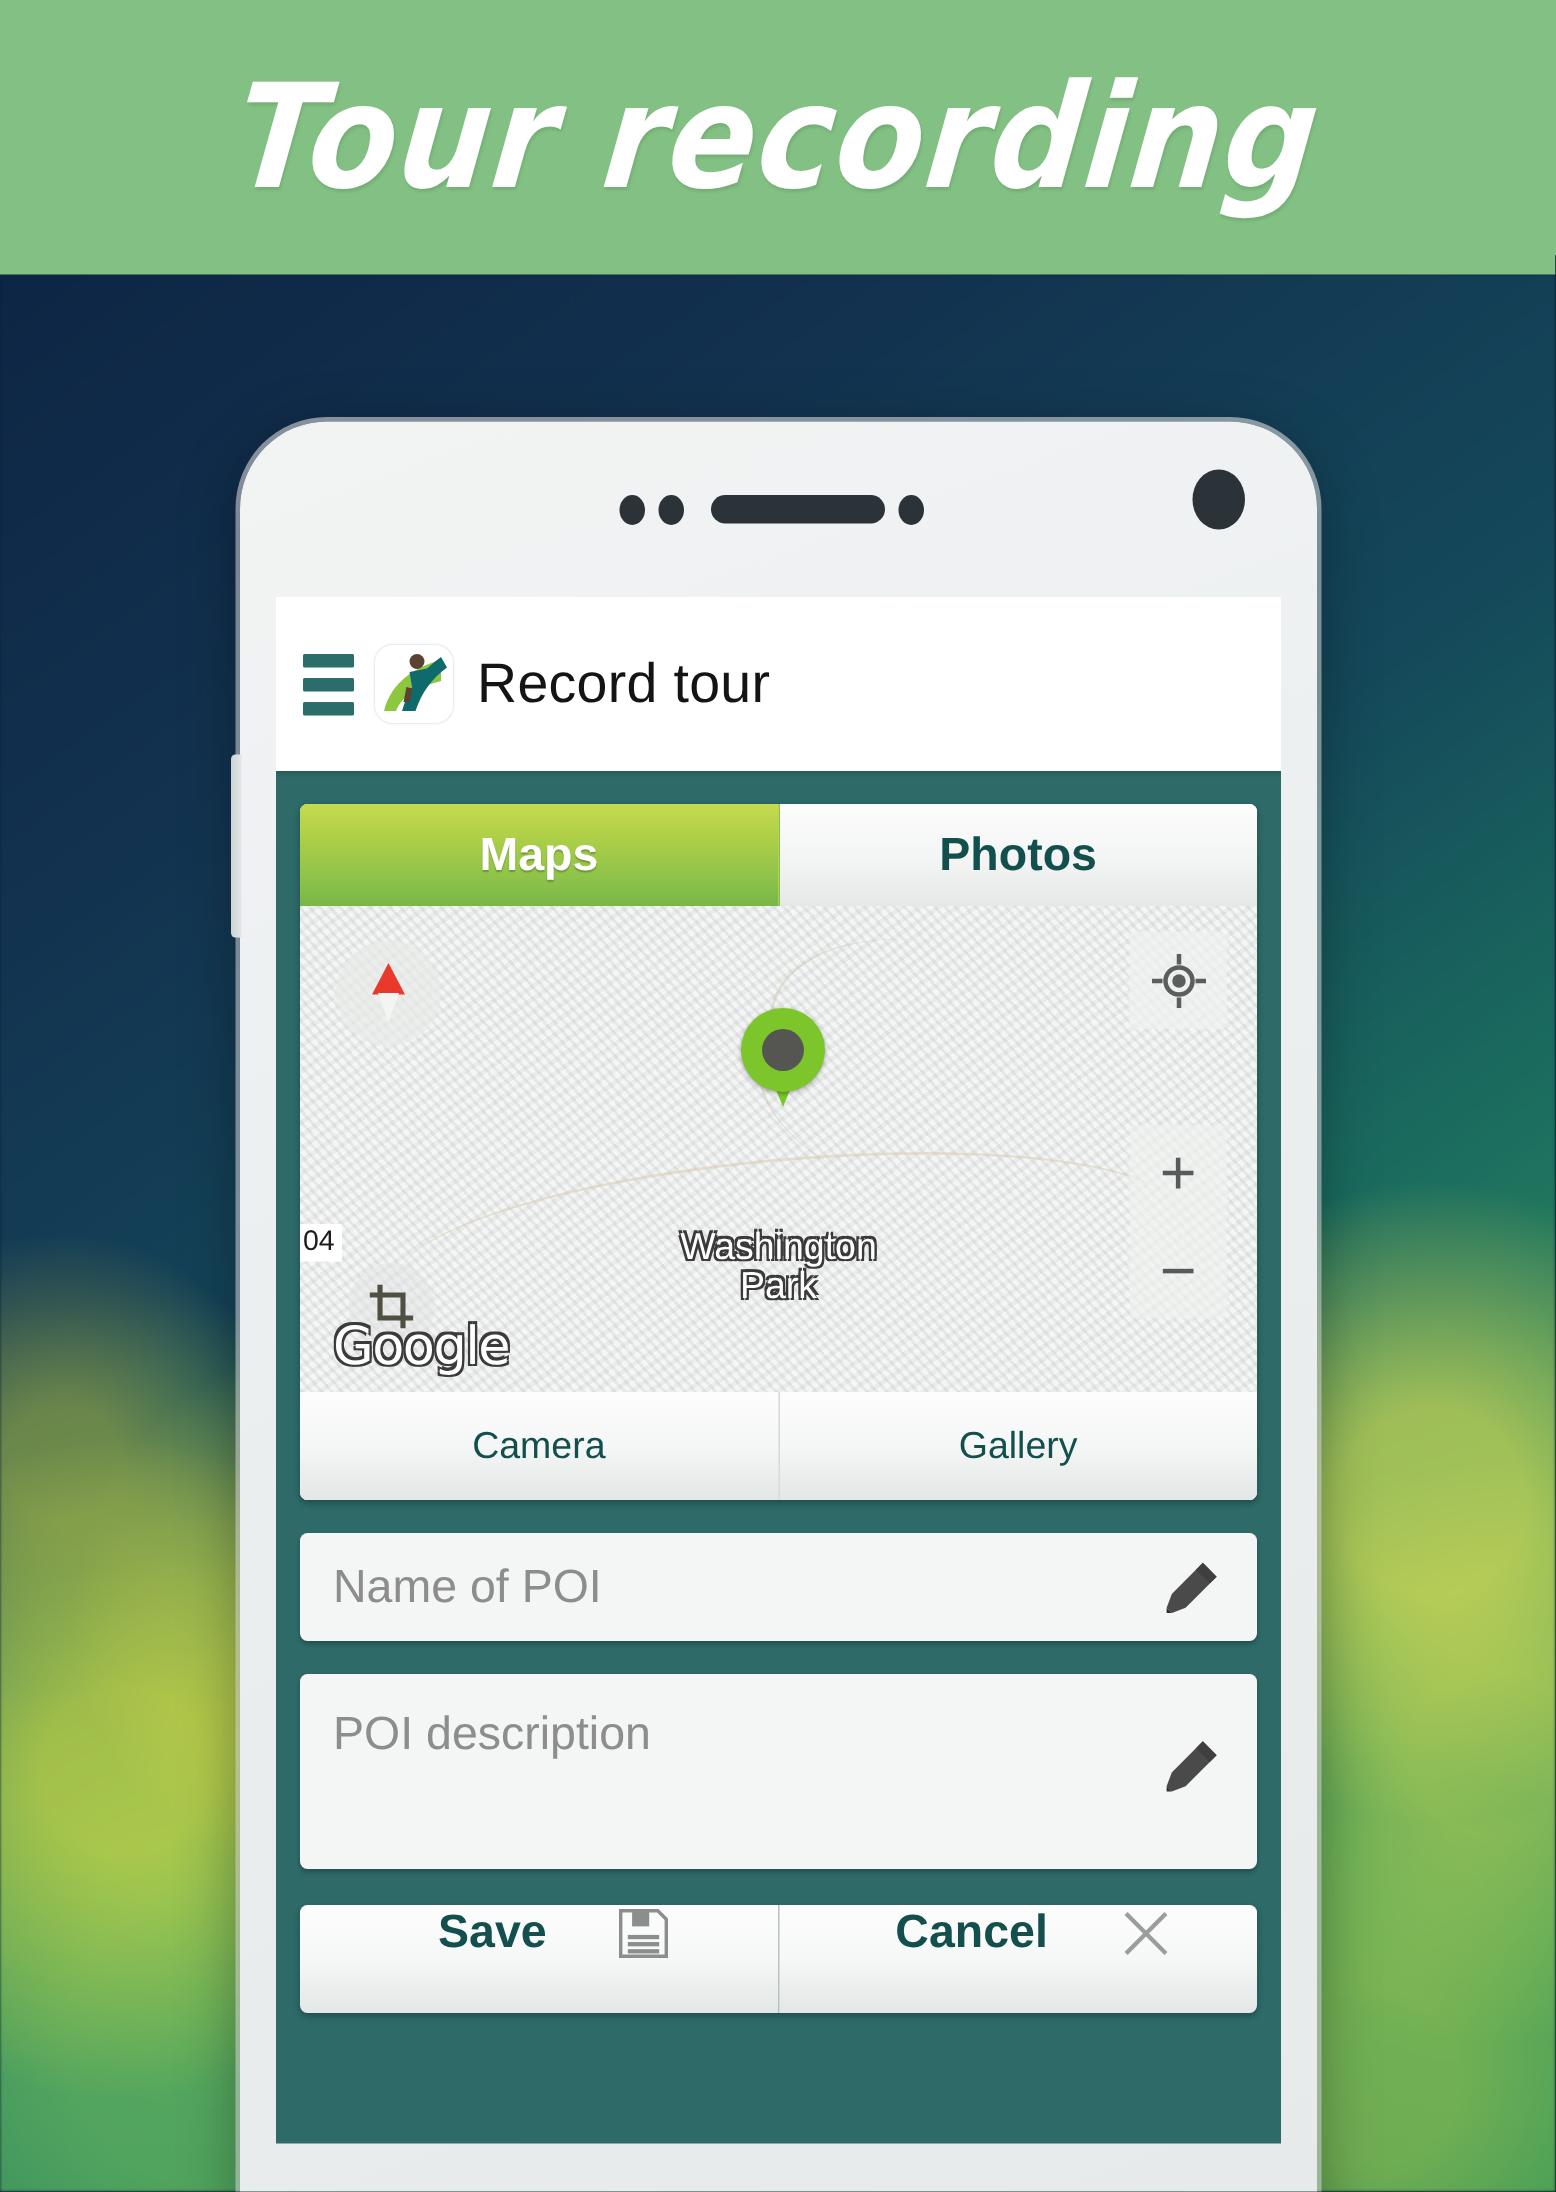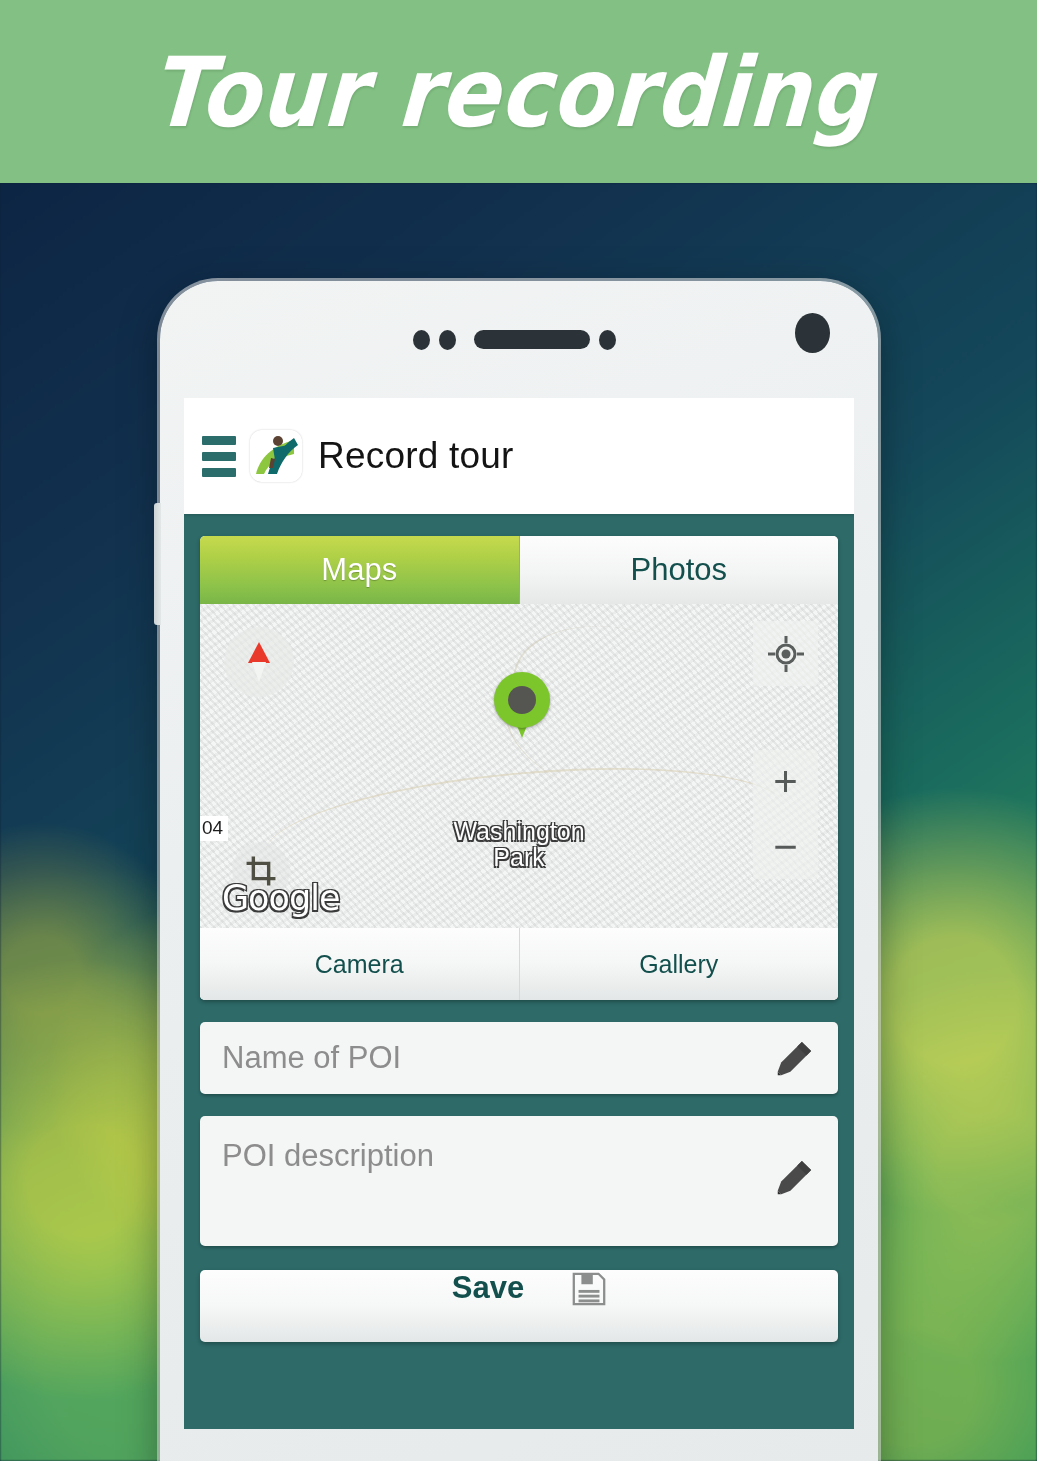--- a/index.html
+++ b/index.html
@@ -177,21 +177,21 @@
   }
 
   
   .tabs { display: flex; height: 68px; }
   .tab {
     flex: 1;
     display: flex;
     align-items: center;
     justify-content: center;
     font-size: 31px;
-    font-weight: normal;
+    font-weight: bold;
     cursor: pointer;
   }
   .tab.active {
     background: linear-gradient(180deg, #c6da4e 0%, #b0d047 30%, #8cc24a 75%, #79b648 100%);
     color: #ffffff;
     text-shadow: 0 1px 1px rgba(0,0,0,0.25);
     border-right: 1px solid #8fbf3e;
   }
   .tab.inactive {
     background: linear-gradient(180deg, #fdfdfd 0%, #f3f4f4 55%, #e6e8e8 100%);
@@ -549,17 +549,24 @@
         <div class="action-btn">
           <span>Save</span>
           <svg width="38" height="38" viewBox="0 0 40 40">
             <path d="M4 4 L30 4 L36 10 L36 36 L4 36 Z" fill="none" stroke="#8b8e8c" stroke-width="2.4"></path>
             <rect x="12" y="4" width="12" height="11" fill="#8b8e8c"></rect>
             <rect x="9" y="21" width="22" height="3" fill="#8b8e8c"></rect>
             <rect x="9" y="26" width="22" height="3" fill="#8b8e8c"></rect>
             <rect x="9" y="31" width="22" height="3" fill="#8b8e8c"></rect>
           </svg>
         </div>
+        <div class="action-btn">
+          <span>Cancel</span>
+          <svg width="38" height="38" viewBox="0 0 40 40">
+            <line x1="6" y1="6" x2="34" y2="34" stroke="#9a9d9b" stroke-width="3"></line>
+            <line x1="34" y1="6" x2="6" y2="34" stroke="#9a9d9b" stroke-width="3"></line>
+          </svg>
+        </div>
       </div>
 
     </div>
   </div>
 </div>
 
 </body></html>

